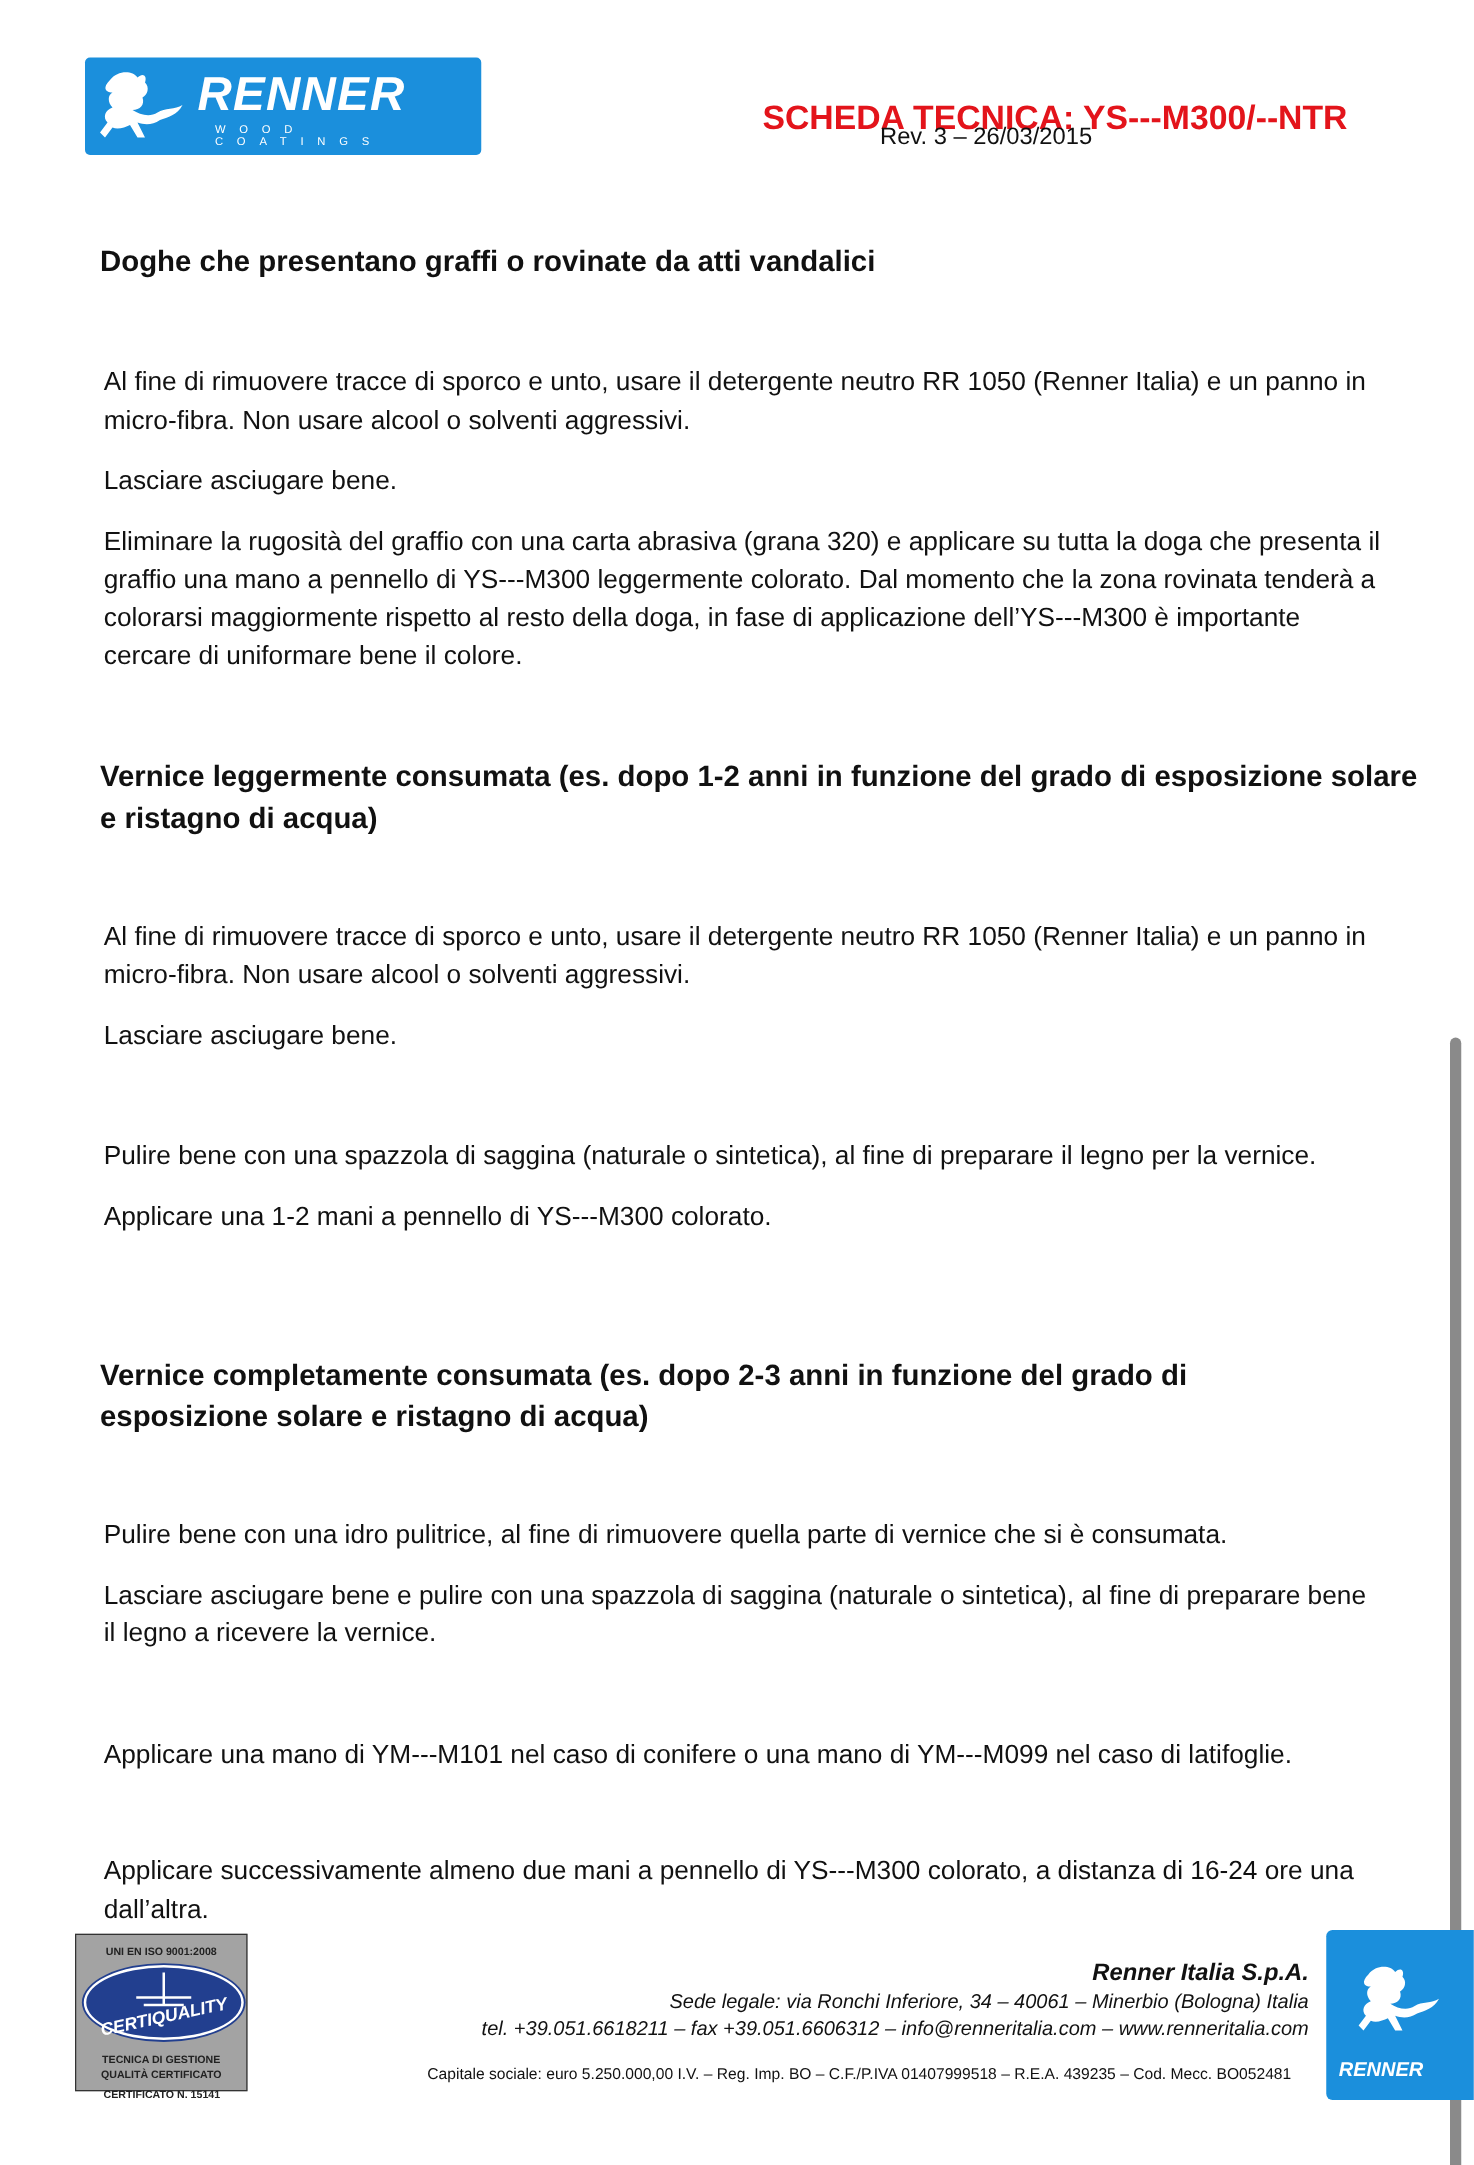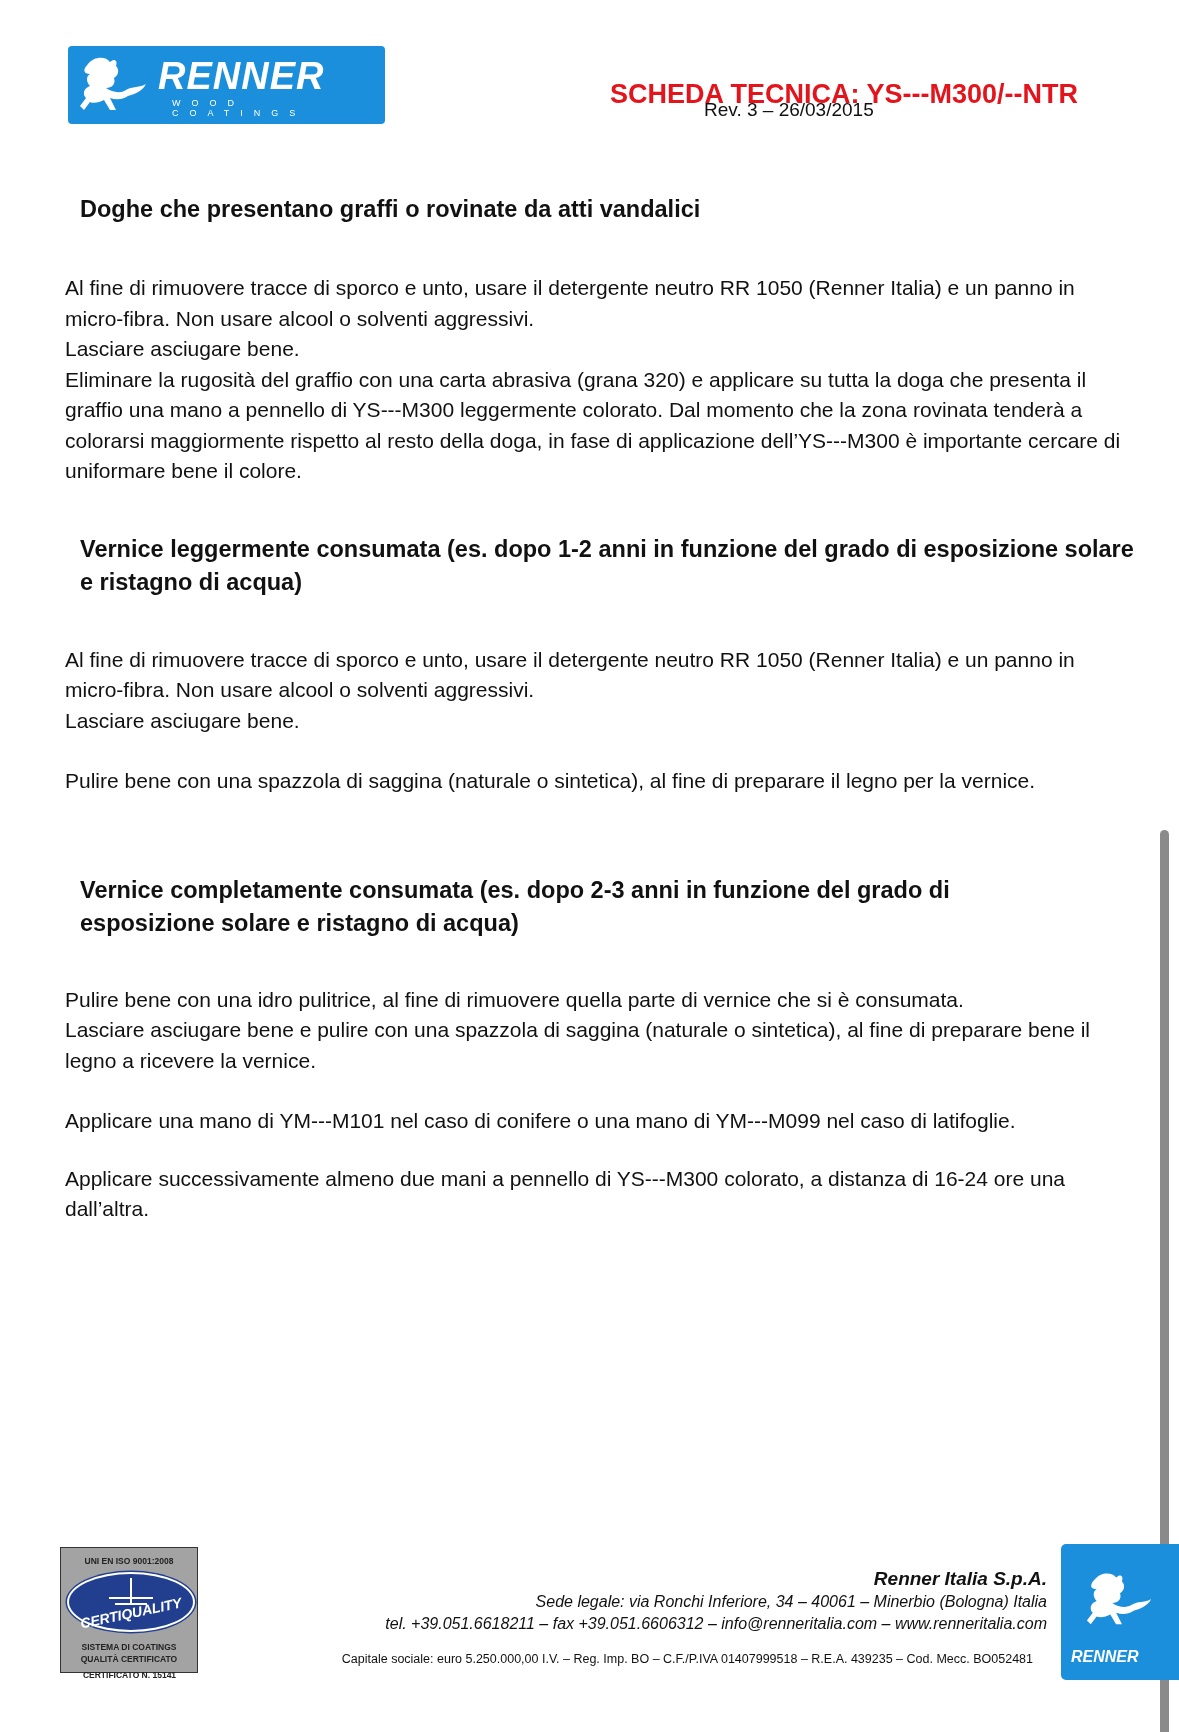--- a/index.html
+++ b/index.html
@@ -13,21 +13,21 @@
                font-style: italic; color: #ffffff; letter-spacing: 1px; }
   .logo-sub { position: absolute; left: 104px; top: 52px; font-size: 9px; color: #ffffff;
               letter-spacing: 11px; }
 
   .doc-title { position: absolute; right: 101px; top: 79px; font-size: 27px; font-weight: bold;
                color: #e3141b; text-align: right; white-space: nowrap; }
   .doc-rev { position: absolute; left: 704px; top: 99px; font-size: 19px; color: #111; white-space: nowrap; }
 
   .content { position: absolute; left: 65px; top: 178px; width: 1060px; }
   .sec-head { font-size: 23.5px; font-weight: bold; line-height: 33px; margin: 15px; }
-  .para { font-size: 21px; line-height: 30.5px; margin: 0; }
+  .para { font-size: 21px; line-height: 30.5px; margin: 18px; }
 
   .scrollbar { position: absolute; left: 1160px; top: 830px; width: 9px; height: 902px;
                background: #8a8a8a; border-radius: 5px 5px 0 0; }
 
   .cert { position: absolute; left: 60px; top: 1547px; width: 136px; height: 124px;
           border: 1.5px solid #333; background: #a3a3a3; }
   .cert-top { position: absolute; top: 8px; width: 100%; text-align: center; font-size: 8.5px; font-weight: bold; color: #222; }
   .cert-oval { position: absolute; left: 6px; top: 24px; width: 124px; height: 56px; border-radius: 50%;
                background: #223f8f; border: 2px solid #fff; box-shadow: 0 0 0 1.5px #223f8f; }
   .cert-oval-text { position: absolute; left: 0; top: 31px; width: 100%; text-align: center; color: #fff;
@@ -71,20 +71,21 @@
 
   <div style="height:31px"></div>
 
   <section>
     <h2 class="sec-head" style="width:1060px">Vernice leggermente consumata (es. dopo 1-2 anni in funzione del grado di esposizione solare e ristagno di acqua)</h2>
     <div style="height:31px"></div>
     <p class="para">Al fine di rimuovere tracce di sporco e unto, usare il detergente neutro RR 1050 (Renner Italia) e un panno in micro-fibra. Non usare alcool o solventi aggressivi.</p>
     <p class="para">Lasciare asciugare bene.</p>
     <div style="height:30px"></div>
     <p class="para" style="width:990px">Pulire bene con una spazzola di saggina (naturale o sintetica), al fine di preparare il legno per la vernice.</p>
+    <p class="para">Applicare una 1-2 mani a pennello di YS---M300 colorato.</p>
   </section>
 
   <div style="height:62px"></div>
 
   <section>
     <h2 class="sec-head" style="width:960px">Vernice completamente consumata (es. dopo 2-3 anni in funzione del grado di esposizione solare e ristagno di acqua)</h2>
     <div style="height:30px"></div>
     <p class="para">Pulire bene con una idro pulitrice, al fine di rimuovere quella parte di vernice che si è consumata.</p>
     <p class="para">Lasciare asciugare bene e pulire con una spazzola di saggina (naturale o sintetica), al fine di preparare bene il legno a ricevere la vernice.</p>
     <div style="height:30px"></div>
@@ -99,21 +100,21 @@
 <div class="cert">
   <div class="cert-top">UNI EN ISO 9001:2008</div>
   <div class="cert-oval">
     <svg width="124" height="56" viewBox="0 0 124 56" style="position:absolute;left:0;top:0">
       <line x1="62" y1="4" x2="62" y2="30" stroke="#fff" stroke-width="2"></line>
       <line x1="40" y1="24" x2="84" y2="24" stroke="#fff" stroke-width="2"></line>
       <line x1="46" y1="30" x2="78" y2="30" stroke="#fff" stroke-width="2"></line>
     </svg>
     <div class="cert-oval-text">CERTIQUALITY</div>
   </div>
-  <div class="cert-l1">SISTEMA DI COATINGS</div>
+  <div class="cert-l1">TECNICA DI GESTIONE</div>
   <div class="cert-l2">QUALITÀ CERTIFICATO</div>
 </div>
 <div class="cert-num">CERTIFICATO N. 15141</div>
 
 <div class="footer">
   <div class="f-company">Renner Italia S.p.A.</div>
   <div class="f-line">Sede legale: via Ronchi Inferiore, 34 – 40061 – Minerbio (Bologna) Italia</div>
   <div class="f-line">tel. +39.051.6618211 – fax +39.051.6606312 – info@renneritalia.com – www.renneritalia.com</div>
 </div>
 <div class="f-capital">Capitale sociale: euro 5.250.000,00 I.V. – Reg. Imp. BO – C.F./P.IVA 01407999518 – R.E.A. 439235 – Cod. Mecc. BO052481</div>

